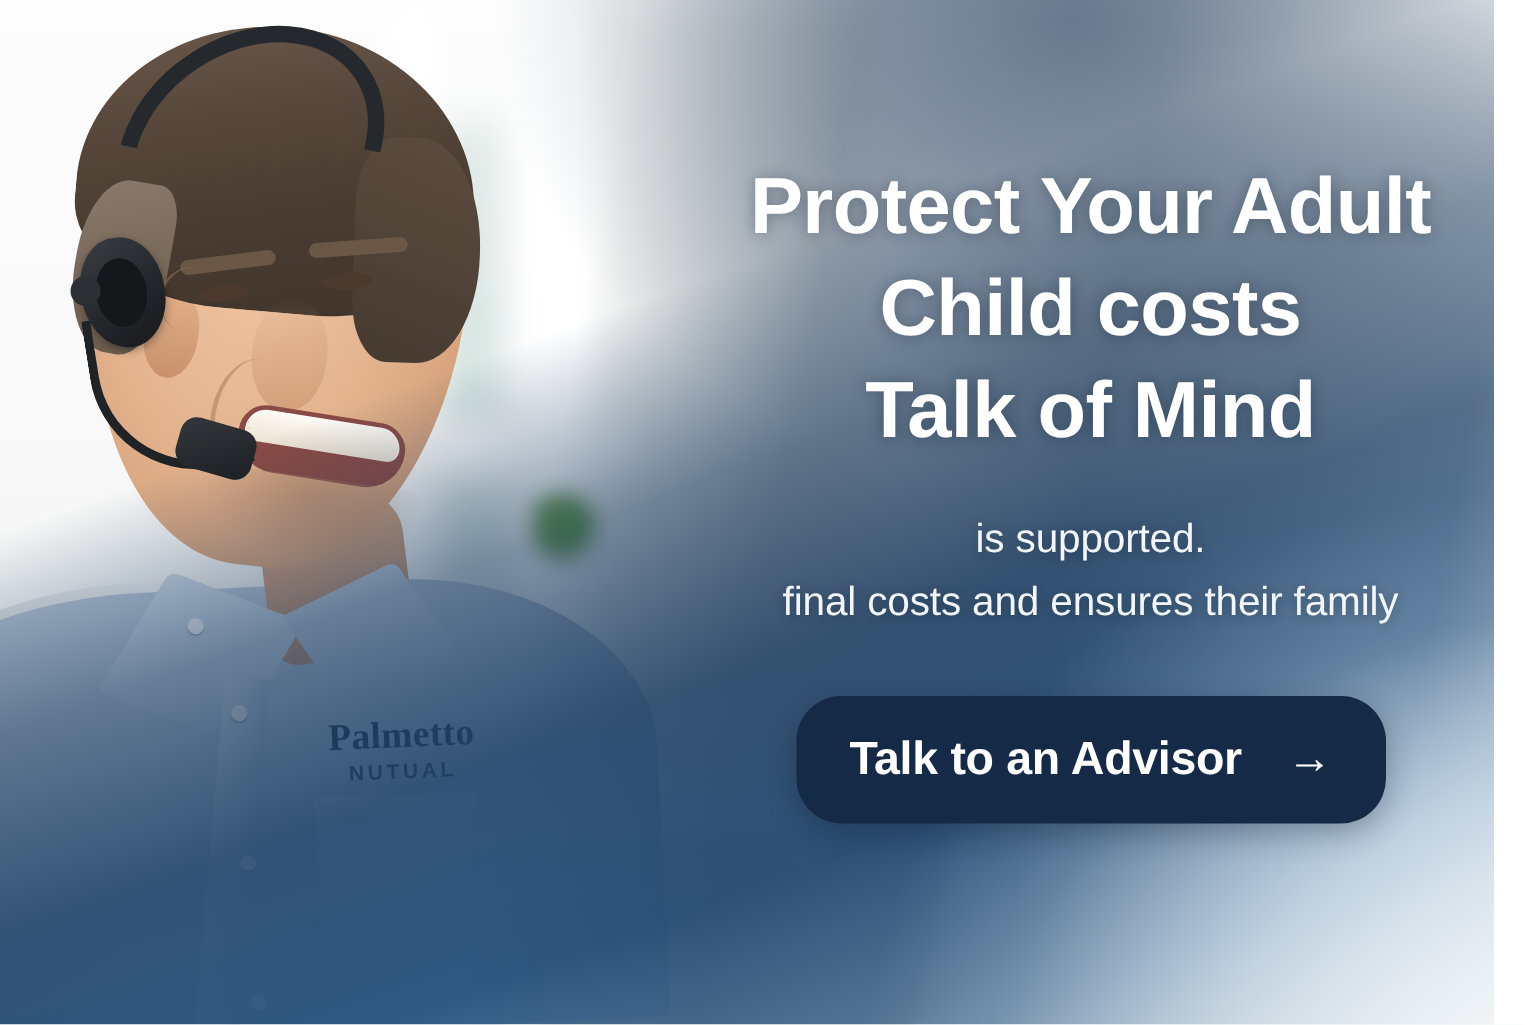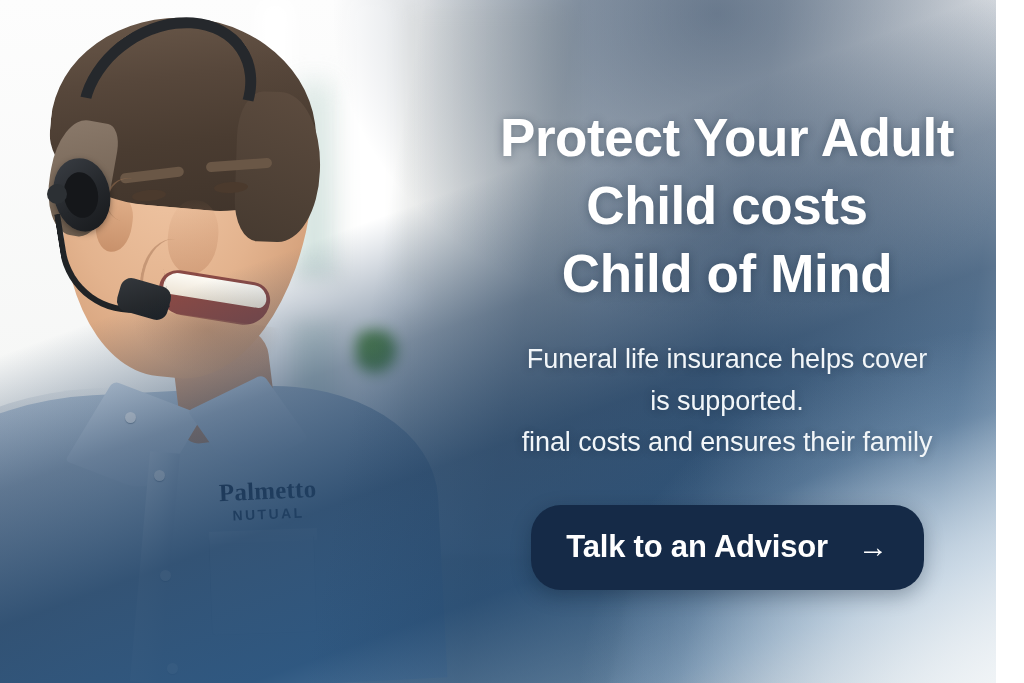--- a/index.html
+++ b/index.html
@@ -421,25 +421,24 @@
   <div class="overlay"></div>
   <div class="overlay4"></div>
   <div class="overlay2"></div>
   <div class="overlay3"></div>
 
   <div class="content">
 
     <h1 class="headline">
       <span class="ln">Protect Your Adult</span>
       <span class="ln">Child costs</span>
-      <span class="ln">Child of Mind</span>
+      <span class="ln">Talk of Mind</span>
     </h1>
 
     <p class="subhead">
-      <span class="ln">Funeral life insurance helps cover</span>
       <span class="ln">is supported.</span>
       <span class="ln">final costs and ensures their family</span>
     </p>
 
     <button class="cta">
       <span>Talk to an Advisor</span>
       <span class="cta-arrow">→</span>
     </button>
 
   </div>

